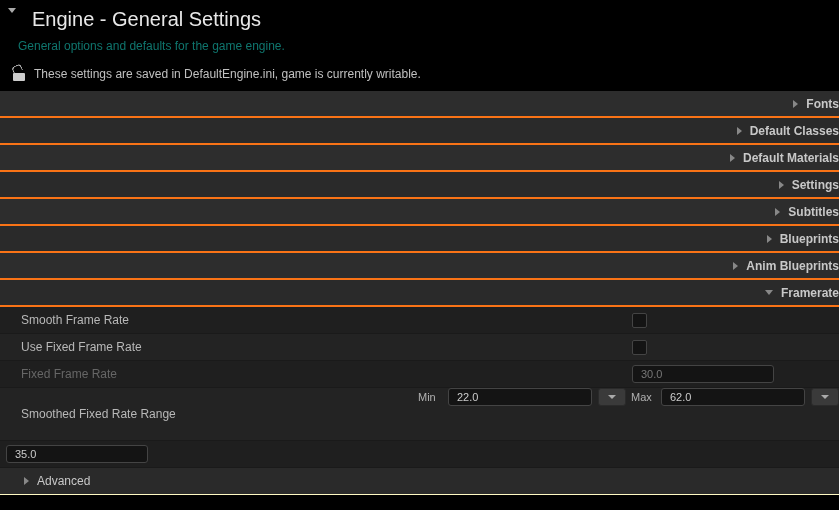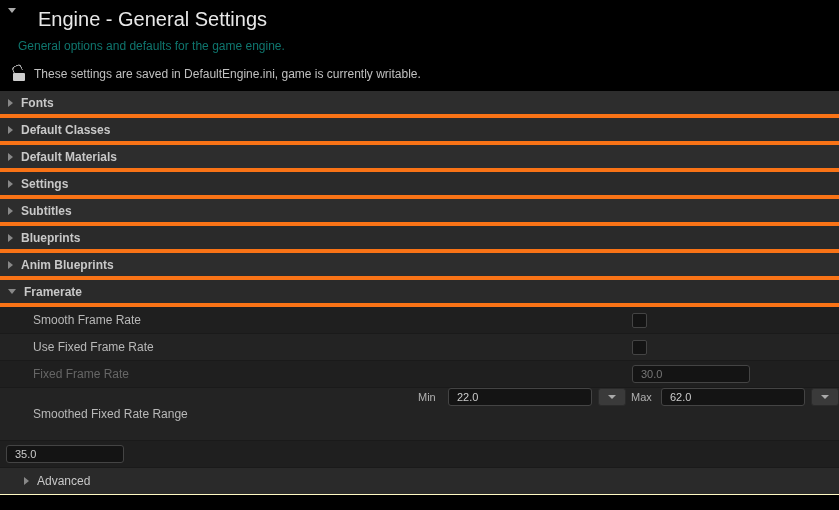--- a/index.html
+++ b/index.html
@@ -11,21 +11,21 @@
     width: 839px;
     height: 510px;
     overflow: hidden;
   }
   .header {
     padding: 8px 16px 10px 8px;
   }
   .title-row {
     display: flex;
     align-items: flex-start;
-    gap: 22px;
+    gap: 16px;
   }
   .title-caret {
     width: 0; height: 0;
     border-left: 4px solid transparent;
     border-right: 4px solid transparent;
     border-top: 5px solid #aaa;
   }
   .title {
     font-size: 20px;
     font-weight: 400;
@@ -64,26 +64,27 @@
     bottom: 0; left: 1px;
     width: 12px; height: 8px;
     background: #ccc;
     border-radius: 1px;
   }
   .ini-text { color: #c0c0c0; font-size: 12px; }
 
   .section {
     height: 27px;
     background: #2a2a2a;
-    border-bottom: 4px solid #f97316;
+    border-bottom: 2px solid #f97316;
     display: flex;
     align-items: center;
     padding-left: 8px;
     gap: 8px;
     cursor: pointer;
+    justify-content: flex-end;
   }
   .section:nth-child(odd) { background: #2d2d2d; }
   .arrow-right {
     width: 0; height: 0;
     border-top: 4px solid transparent;
     border-bottom: 4px solid transparent;
     border-left: 5px solid #888;
   }
   .arrow-down {
     width: 0; height: 0;
@@ -103,21 +104,21 @@
     align-items: stretch;
     border-bottom: 1px solid #1a1a1a;
     background: #1f1f1f;
   }
   .prop-row.alt { background: #232323; }
   .prop-row.disabled .prop-label { color: #666; }
   .prop-label-cell {
     width: 626px;
     display: flex;
     align-items: center;
-    padding-left: 33px;
+    padding-left: 21px;
   }
   .prop-label {
     color: #b8b8b8;
     font-size: 12px;
   }
   .prop-value-cell {
     flex: 1;
     display: flex;
     align-items: center;
     padding-left: 6px;
@@ -143,21 +144,21 @@
     color: #b0b0b0;
     font-size: 11px;
   }
   .checkbox {
     width: 15px; height: 15px;
     background: #141414;
     border: 1px solid #444;
     border-radius: 2px;
   }
   .num-input {
-    width: 118px;
+    width: 142px;
     height: 18px;
     background: #141414;
     border: 1px solid #444;
     border-radius: 3px;
     color: #ccc;
     font-size: 11px;
     padding: 0 8px;
     outline: none;
   }
   .num-input.wide { width: 144px; }

